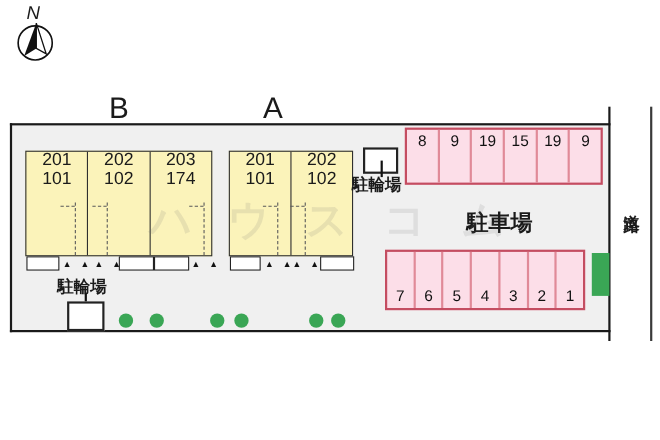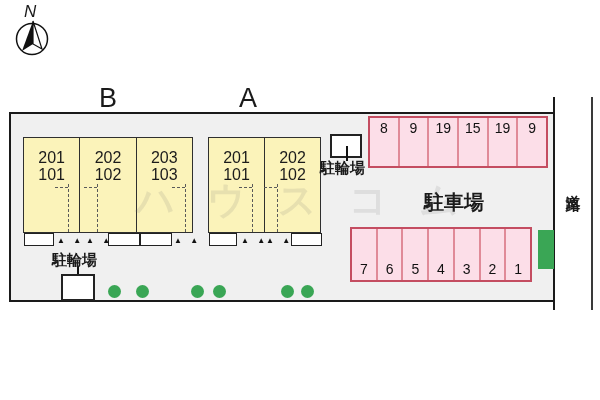--- a/index.html
+++ b/index.html
@@ -20,21 +20,21 @@
     font-size:15px;font-weight:bold;letter-spacing:2px;
   }
   
   .bldg-label{font-size:27px;line-height:28px;width:24px;text-align:center;}
   .building{
     box-sizing:border-box;background:#fbf3ba;border:1px solid #2f2f2f;
     display:flex;
   }
   .unit{
     flex:1;box-sizing:border-box;text-align:center;
-    font-size:16px;line-height:16.5px;padding-top:12px;color:#1b1b1b;
+    font-size:16px;line-height:16.5px;color:#1b1b1b;
   }
   .unit + .unit{border-left:1px solid #2f2f2f;}
   .porch{
     box-sizing:border-box;background:#ffffff;border:1.5px solid #222;height:13px;
   }
   .arrows{
     font-size:8px;letter-spacing:3px;color:#111;white-space:nowrap;line-height:10px;
   }
   .dash-v{width:0;border-left:1.5px dashed #5a5a5a;height:48px;top:184px;}
   .dash-h{height:0;border-top:1.5px dashed #5a5a5a;width:13px;top:187px;}
@@ -84,21 +84,21 @@
   <div class="unit">
     <div>201</div>
     <div>101</div>
   </div>
   <div class="unit">
     <div>202</div>
     <div>102</div>
   </div>
   <div class="unit">
     <div>203</div>
-    <div>103</div>
+    <div>174</div>
   </div>
 </div>
 
 <div class="abs building" style="left:208px;top:137px;width:113px;height:96px;">
   <div class="unit">
     <div>201</div>
     <div>101</div>
   </div>
   <div class="unit">
     <div>202</div>

